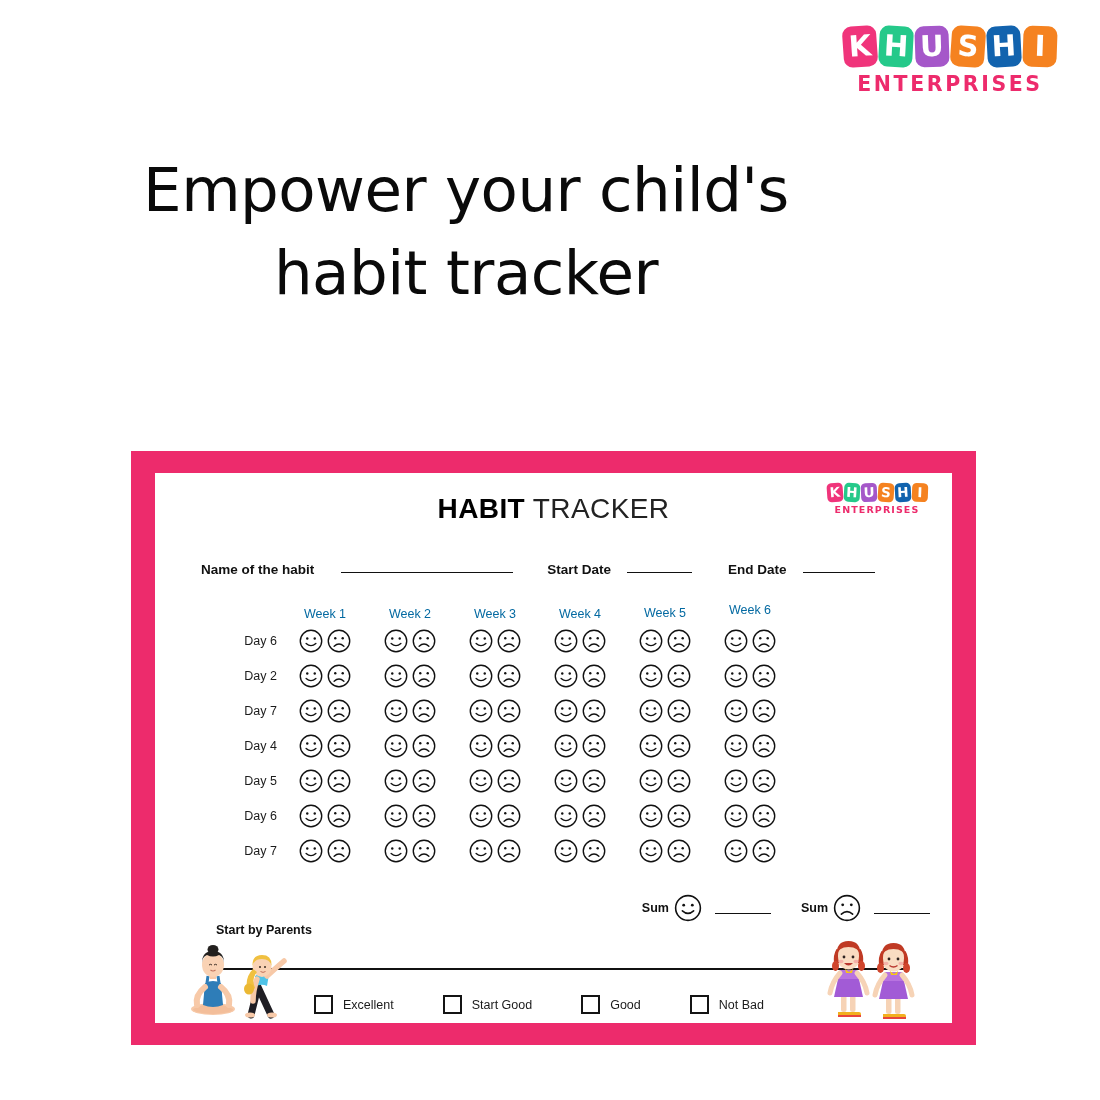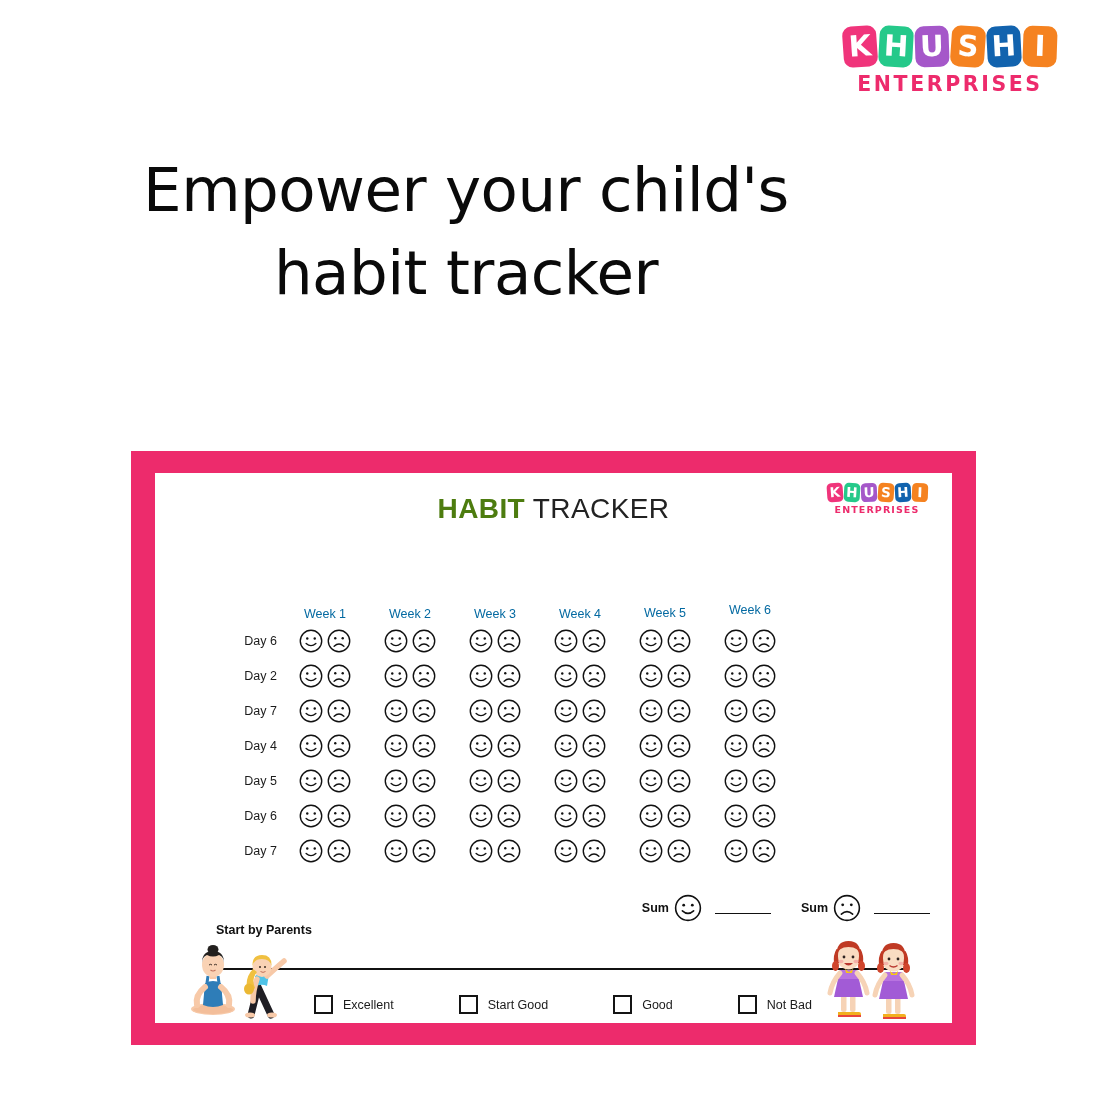--- a/index.html
+++ b/index.html
@@ -122,21 +122,21 @@
   #card-title {
     position: absolute;
     left: 0;
     top: 20px;
     width: 100%;
     text-align: center;
     font-size: 28px;
     letter-spacing: 0.4px;
     font-family: "Liberation Sans", sans-serif;
   }
-  #card-title .t-habit { color: #4d7c0f; font-weight: bold; }
+  #card-title .t-habit { color: #000000; font-weight: bold; }
   #card-title .t-tracker { color: #222222; font-weight: normal; }
 
   
   #meta-row {
     position: absolute;
     left: 0;
     top: 89px;
     width: 100%;
     display: flex;
     align-items: flex-end;
@@ -249,21 +249,20 @@
     height: 1px;
   }
 
   
   #rating-row {
     position: absolute;
     left: 159px;
     top: 522px;
     display: flex;
     align-items: flex-end;
-    gap: 16px;
   }
   .rating-item {
     display: flex;
     align-items: center;
     margin-right: 49px;
   }
   .rating-item:last-child { margin-right: 0; }
   .checkbox {
     width: 19px;
     height: 19px;
@@ -316,20 +315,28 @@
           <span class="logo-tile" style="background: rgb(18, 99, 174);">H</span>
           <span class="logo-tile" style="background: rgb(245, 130, 32);">I</span>
         </div>
         <div class="logo-sub" style="color: rgb(237, 43, 108);">ENTERPRISES</div>
       </div>
 
       <div id="card-title">
         <span class="t-habit">HABIT</span><span> </span><span class="t-tracker">TRACKER</span>
       </div>
 
+      <div id="meta-row">
+        <span class="meta-label">Name of the habit</span>
+        <span class="meta-rule" id="rule-habit"></span>
+        <span class="meta-label" id="lbl-start">Start Date</span>
+        <span class="meta-rule" id="rule-start"></span>
+        <span class="meta-label" id="lbl-end">End Date</span>
+        <span class="meta-rule" id="rule-end"></span>
+      </div>
 
       <div id="grid">
         <div id="week-header">
             <div class="week-label">Week 1</div>
             <div class="week-label">Week 2</div>
             <div class="week-label">Week 3</div>
             <div class="week-label">Week 4</div>
             <div class="week-label w5">Week 5</div>
             <div class="week-label w6">Week 6</div>
           </div>

